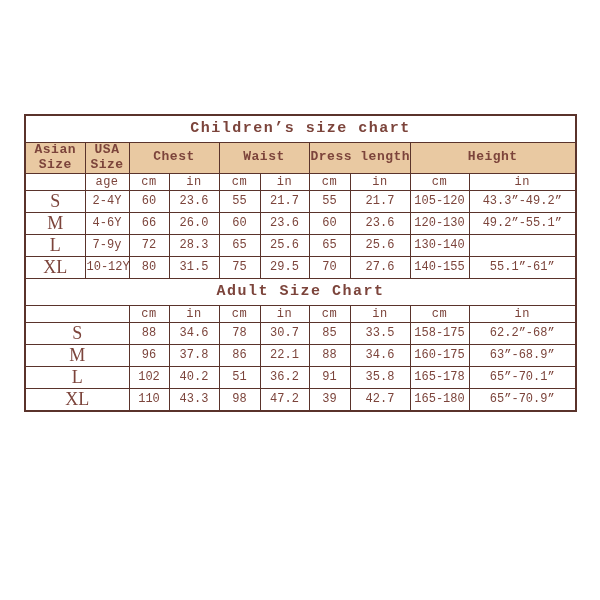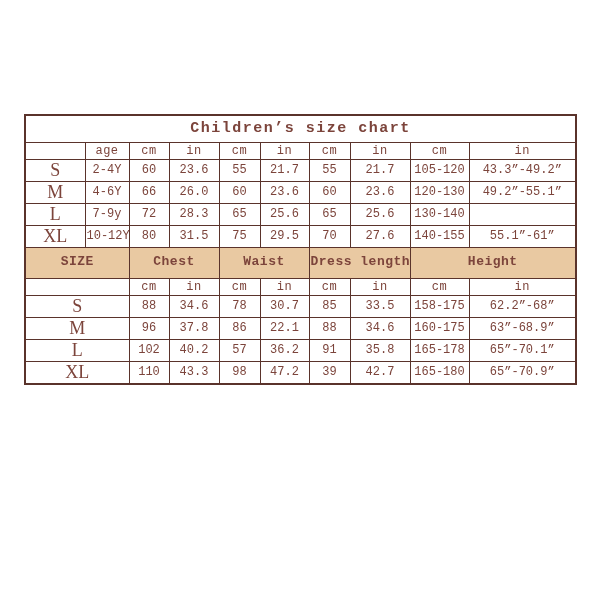--- a/index.html
+++ b/index.html
@@ -83,20 +83,28 @@
       <col style="width:41px">
         <col style="width:60px">
       <col style="width:59px">
         <col style="width:107px">
     </colgroup>
     <tbody>
         <tr>
           <td class="title-cell" colspan="10">Children’s size chart</td>
         </tr>
         <tr>
+          <td class="group-cell wrap">Asian Size</td>
+          <td class="group-cell wrap">USA Size</td>
+          <td class="group-cell" colspan="2">Chest</td>
+          <td class="group-cell" colspan="2">Waist</td>
+          <td class="group-cell" colspan="2">Dress length</td>
+          <td class="group-cell" colspan="2">Height</td>
+        </tr>
+        <tr>
           <td class="sub-cell"></td>
           <td class="sub-cell">age</td>
           <td class="sub-cell">cm</td>
           <td class="sub-cell">in</td>
           <td class="sub-cell">cm</td>
           <td class="sub-cell">in</td>
           <td class="sub-cell">cm</td>
           <td class="sub-cell">in</td>
           <td class="sub-cell">cm</td>
           <td class="sub-cell">in</td>
@@ -145,25 +153,21 @@
           <td class="data-cell">75</td>
           <td class="data-cell">29.5</td>
           <td class="data-cell">70</td>
           <td class="data-cell">27.6</td>
           <td class="data-cell">140-155</td>
           <td class="data-cell">55.1”-61”</td>
         </tr>
       </tbody>
     <tbody>
         <tr>
-          <td class="group-cell" colspan="2">SIZE</td>
-          <td class="group-cell" colspan="2">Chest</td>
-          <td class="group-cell" colspan="2">Waist</td>
-          <td class="group-cell" colspan="2">Dress length</td>
-          <td class="group-cell" colspan="2">Height</td>
+          <td class="title-cell" colspan="10">Adult Size Chart</td>
         </tr>
         <tr>
           <td class="sub-cell" colspan="2"></td>
           <td class="sub-cell">cm</td>
           <td class="sub-cell">in</td>
           <td class="sub-cell">cm</td>
           <td class="sub-cell">in</td>
           <td class="sub-cell">cm</td>
           <td class="sub-cell">in</td>
           <td class="sub-cell">cm</td>
@@ -188,21 +192,21 @@
           <td class="data-cell">22.1</td>
           <td class="data-cell">88</td>
           <td class="data-cell">34.6</td>
           <td class="data-cell">160-175</td>
           <td class="data-cell">63”-68.9”</td>
         </tr>
         <tr>
           <td class="data-cell size-label-cell" colspan="2">L</td>
           <td class="data-cell">102</td>
           <td class="data-cell">40.2</td>
-          <td class="data-cell">57</td>
+          <td class="data-cell">51</td>
           <td class="data-cell">36.2</td>
           <td class="data-cell">91</td>
           <td class="data-cell">35.8</td>
           <td class="data-cell">165-178</td>
           <td class="data-cell">65”-70.1”</td>
         </tr>
         <tr>
           <td class="data-cell size-label-cell" colspan="2">XL</td>
           <td class="data-cell">110</td>
           <td class="data-cell">43.3</td>

